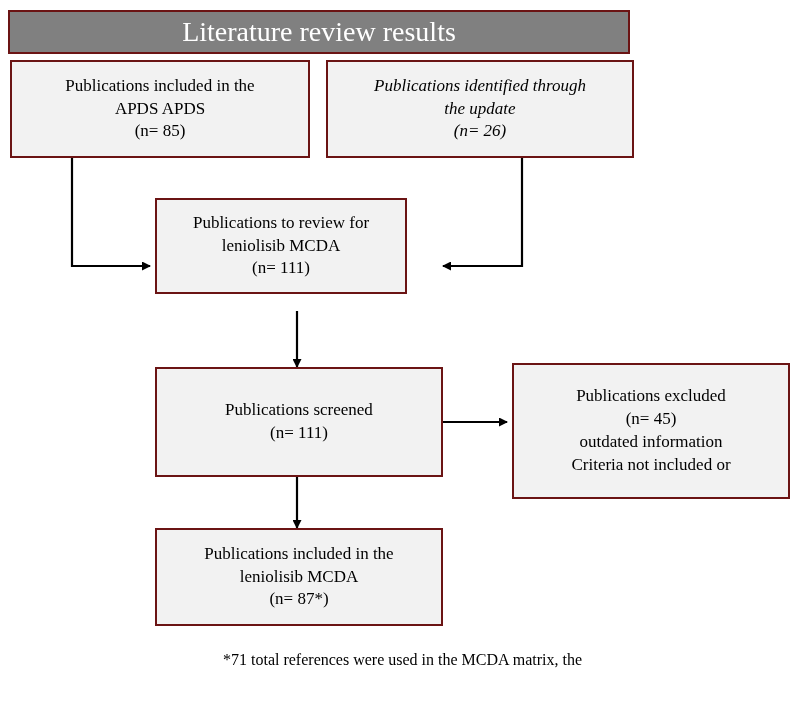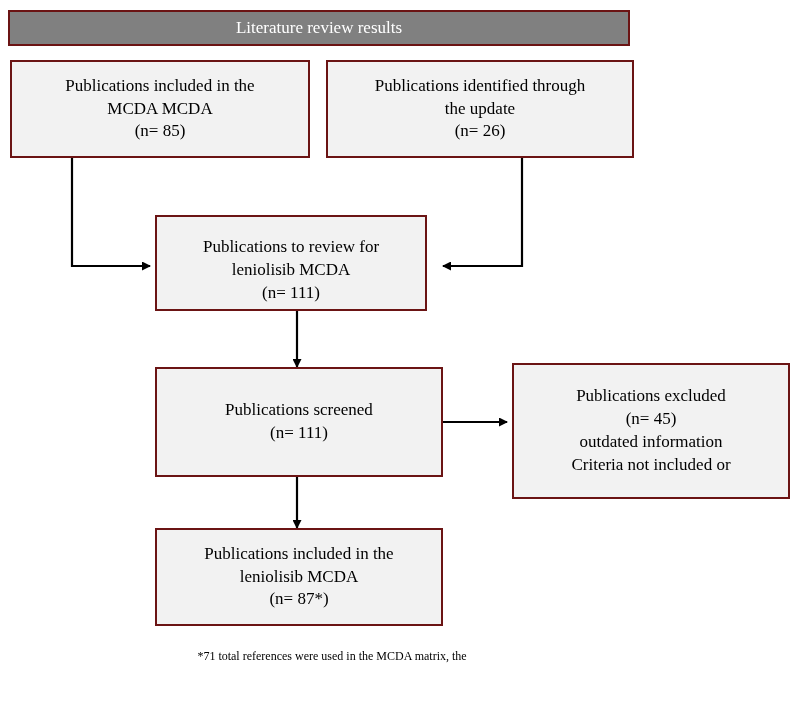--- a/index.html
+++ b/index.html
@@ -16,29 +16,29 @@
     width: 800px;
     height: 703px;
     background: #ffffff;
     overflow: hidden;
   }
   .title-bar {
     position: absolute;
     left: 8px;
     top: 10px;
     width: 622px;
-    height: 36px;
+    height: 44px;
     background: #808080;
     border: 2px solid #6b1414;
     box-sizing: border-box;
     display: flex;
     align-items: center;
     justify-content: center;
     color: #ffffff;
-    font-size: 17px;
+    font-size: 28px;
   }
   .node {
     position: absolute;
     background: #f2f2f2;
     border: 2px solid #6b1414;
     box-sizing: border-box;
     display: flex;
     flex-direction: column;
     align-items: center;
     justify-content: center;
@@ -49,23 +49,23 @@
   }
   .node .line {
     display: block;
     white-space: nowrap;
   }
   .footnote {
     position: absolute;
     left: 82px;
     top: 648px;
     width: 500px;
-    font-size: 12px;
+    font-size: 16px;
     line-height: 1.45;
-    text-align: center;
+    text-align: right;
   }
   svg.connectors {
     position: absolute;
     left: 0;
     top: 0;
     width: 800px;
     height: 703px;
     pointer-events: none;
   }
 </style>
@@ -89,31 +89,31 @@
 
     <path d="M297,311 L297,367" stroke="#000000" stroke-width="2.2" fill="none" marker-end="url(#arrow)"></path>
 
     <path d="M440,422 L507,422" stroke="#000000" stroke-width="2.2" fill="none" marker-end="url(#arrow)"></path>
 
     <path d="M297,477 L297,528" stroke="#000000" stroke-width="2.2" fill="none" marker-end="url(#arrow)"></path>
   </svg>
 
   <div class="node" style="left:10px; top:60px; width:300px; height:98px;">
     <span class="line">Publications included in the</span>
-    <span class="line">MCDA MCDA</span>
+    <span class="line">APDS APDS</span>
     <span class="line">(n= 85)</span>
   </div>
 
-  <div class="node" style="left:326px; top:60px; width:308px; height:98px;">
+  <div class="node" style="left:326px; top:60px; width:308px; height:98px;font-style:italic;">
     <span class="line">Publications identified through</span>
     <span class="line">the update</span>
     <span class="line">(n= 26)</span>
   </div>
 
-  <div class="node" style="left:155px; top:215px; width:272px; height:96px;justify-content:flex-end;">
+  <div class="node" style="left:155px; top:198px; width:252px; height:96px;">
     <span class="line">Publications to review for</span>
     <span class="line">leniolisib MCDA</span>
     <span class="line">(n= 111)</span>
   </div>
 
   <div class="node" style="left:155px; top:367px; width:288px; height:110px;">
     <span class="line">Publications screened</span>
     <span class="line">(n= 111)</span>
   </div>
 

